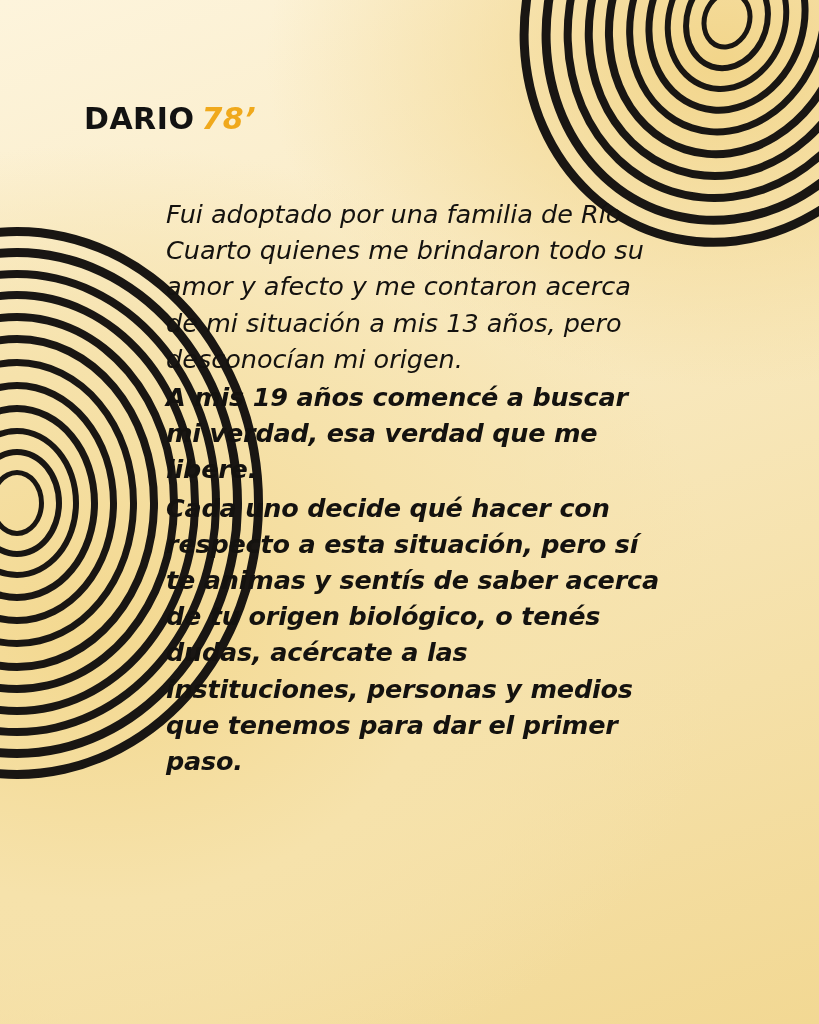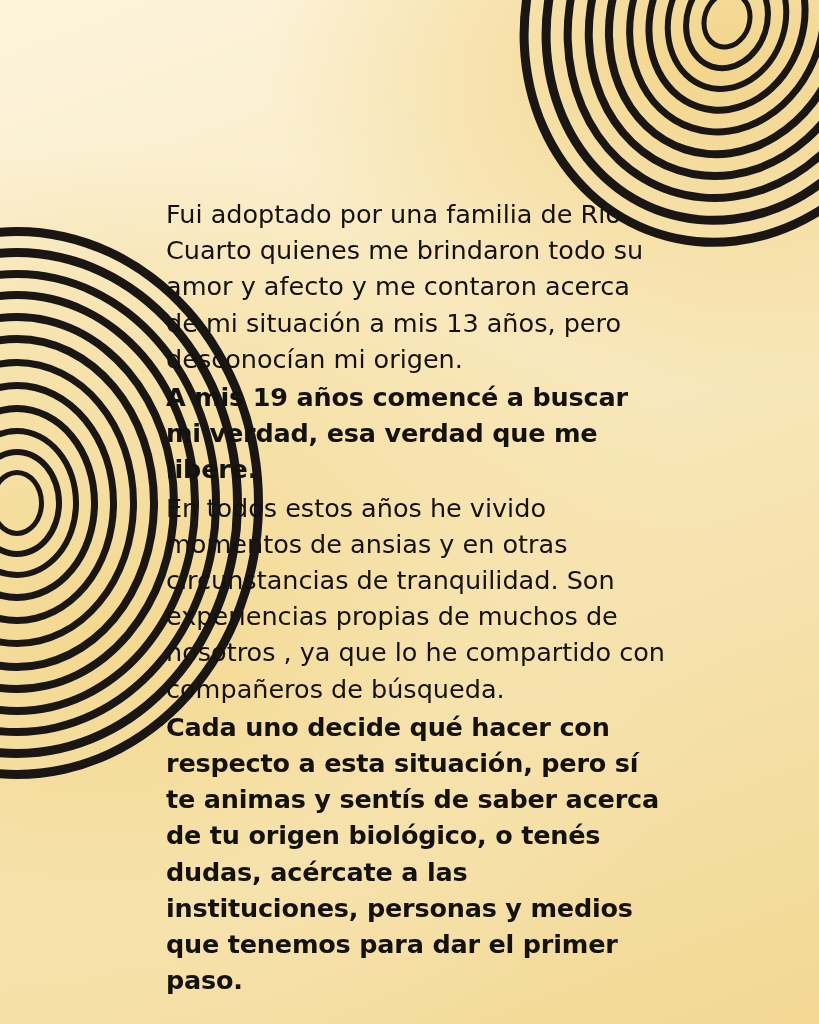--- a/index.html
+++ b/index.html
@@ -77,20 +77,21 @@
   }
 
   
   .copy {
     position: absolute;
     left: 166px;
     top: 196px;
     width: 500px;
     color: #14120f;
     font-family: "DejaVu Sans", sans-serif;
+    font-style: italic;
     font-size: 25.5px;
     line-height: 1.42;
   }
   .para {
     margin: 0 0 2px 0;
   }
   .para.bold {
     font-weight: bold;
     letter-spacing: -0.2px;
   }
@@ -124,21 +125,23 @@
     <div class="fp-ring" style="width:110px;height:134px;border-width:6px;"></div>
     <div class="fp-ring" style="width:146px;height:176px;border-width:7px;"></div>
     <div class="fp-ring" style="width:184px;height:220px;border-width:7px;"></div>
     <div class="fp-ring" style="width:224px;height:264px;border-width:8px;"></div>
     <div class="fp-ring" style="width:264px;height:308px;border-width:8px;"></div>
     <div class="fp-ring" style="width:306px;height:352px;border-width:8px;"></div>
     <div class="fp-ring" style="width:348px;height:396px;border-width:9px;"></div>
     <div class="fp-ring" style="width:392px;height:440px;border-width:9px;"></div>
   </div>
 
+  <div class="brand">
+    <span class="brand-main">DARIO</span><span class="brand-accent">78’</span>
+  </div>
 
   <div class="copy">
     <p class="para regular">Fui adoptado por una familia de Río Cuarto quienes me brindaron todo su amor y afecto y me contaron acerca de mi situación a mis 13 años, pero desconocían mi origen.</p>
     <p class="para bold">A mis 19 años comencé a buscar mi verdad, esa verdad que me libere.</p>
-    <p class="para regular">En todos estos años he vivido momentos de ansias  y en otras circunstancias de tranquilidad. Son experiencias propias de muchos de nosotros , ya que lo he compartido con compañeros de búsqueda.</p>
     <p class="para bold">Cada uno decide qué hacer con respecto a esta situación, pero sí te animas y sentís de saber acerca de tu origen biológico, o tenés dudas, acércate a las instituciones, personas y medios que tenemos para dar el primer paso.</p>
   </div>
 
 </div>
 
 </body></html>

